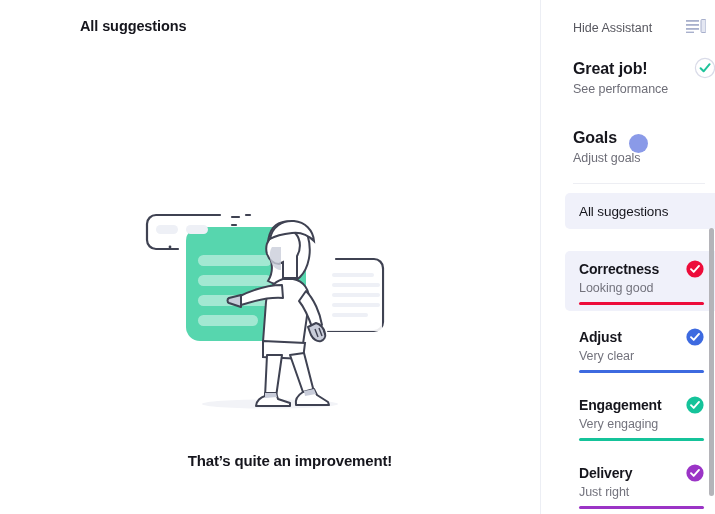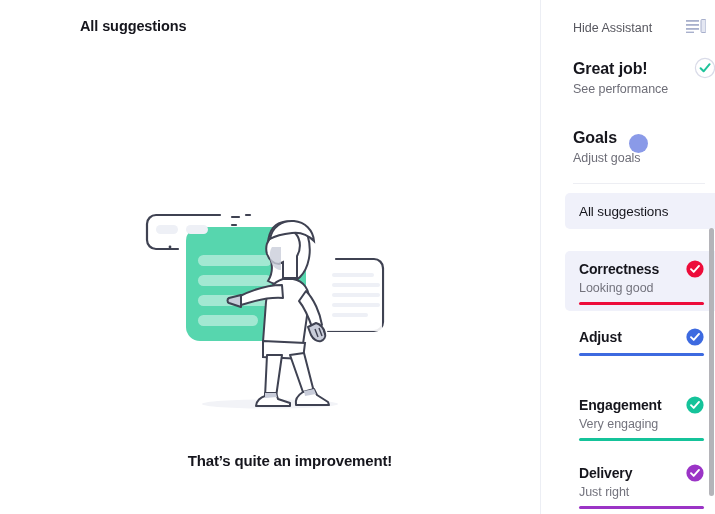--- a/index.html
+++ b/index.html
@@ -391,20 +391,21 @@
       <div class="card metric c-clarity">
         <div class="metric-head">
           <span class="metric-title">Adjust</span>
           <span class="metric-badge">
             <svg width="18" height="18" viewBox="0 0 18 18" xmlns="http://www.w3.org/2000/svg">
               <circle cx="9" cy="9" r="8.6" fill="#3d6ae0"></circle>
               <path d="M5 9.2 L7.7 11.9 L13 5.9" fill="none" stroke="#ffffff" stroke-width="1.9" stroke-linecap="round" stroke-linejoin="round"></path>
             </svg>
           </span>
         </div>
+        <div class="metric-sub">Very clear</div>
         <div class="metric-bar" style="background:#3d6ae0"></div>
       </div>
 
       <div class="card metric c-engagement">
         <div class="metric-head">
           <span class="metric-title">Engagement</span>
           <span class="metric-badge">
             <svg width="18" height="18" viewBox="0 0 18 18" xmlns="http://www.w3.org/2000/svg">
               <circle cx="9" cy="9" r="8.6" fill="#15c39a"></circle>
               <path d="M5 9.2 L7.7 11.9 L13 5.9" fill="none" stroke="#ffffff" stroke-width="1.9" stroke-linecap="round" stroke-linejoin="round"></path>

